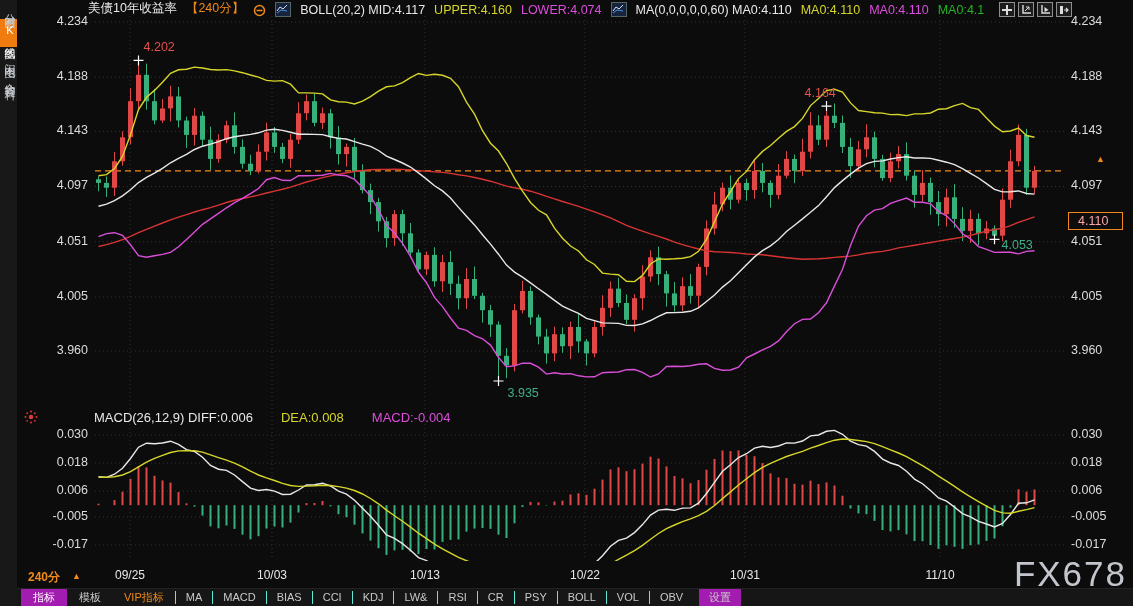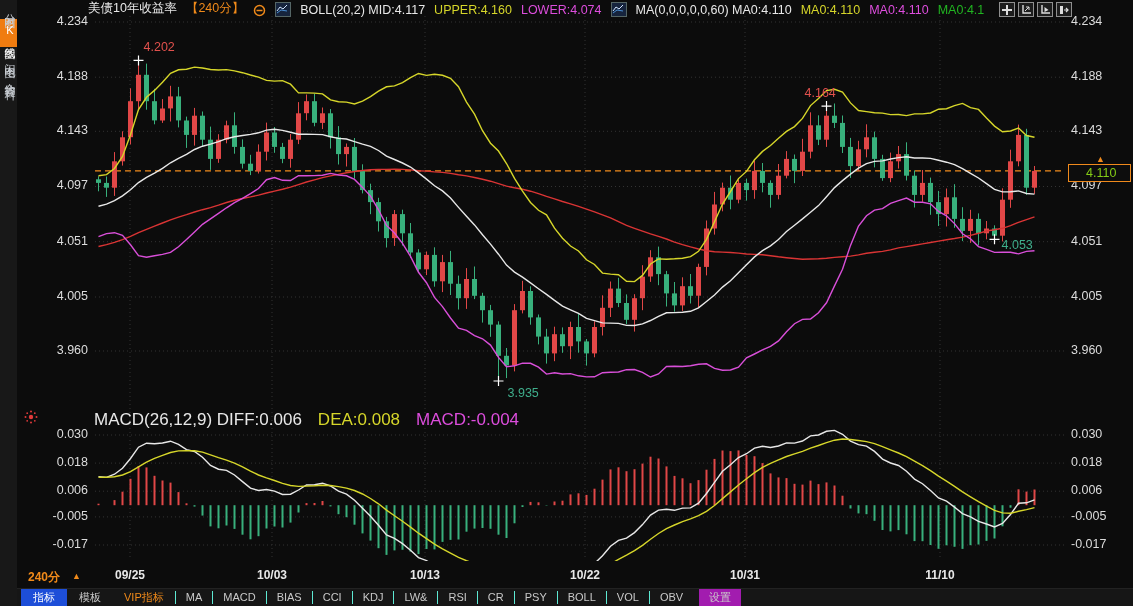--- a/index.html
+++ b/index.html
@@ -19,35 +19,35 @@
   .winicons{position:absolute;left:999px;top:2px;display:flex;gap:3px;z-index:20;}
   .winicon{width:14px;height:13px;background:#1d1d1d;border:1px solid #8f8f8f;display:flex;
            align-items:center;justify-content:center;cursor:pointer;}
   
   .tick{position:absolute;font-size:12.5px;color:#dcdcdc;z-index:5;}
   .tickL{width:44px;text-align:right;left:44px;}
   .tickR{left:1071px;text-align:left;}
   
   .annot{position:absolute;font-size:12.5px;font-weight:normal;z-index:6;}
   
-  .badge{position:absolute;left:1068px;width:44px;height:16px;border:1px solid #f08a1c;color:#84cc16;
-         background:#0d0d0d;font-size:12.5px;line-height:16px;padding-left:17px;z-index:7;}
+  .badge{position:absolute;left:1068px;width:44px;height:16px;border:1px solid #f08a1c;color:#fca5a5;
+         background:#0d0d0d;font-size:12.5px;line-height:16px;padding-left:9px;z-index:7;margin-top:48px;}
   .badge-arrow{position:absolute;left:1096px;color:#f08a1c;font-size:9px;z-index:7;}
   
-  .macdbar{position:absolute;left:94px;top:410px;display:flex;gap:16px;font-size:17px;
+  .macdbar{position:absolute;left:94px;top:410px;display:flex;gap:28px;font-size:13px;
            white-space:nowrap;z-index:6;}
   .sunicon{position:absolute;left:24px;top:410px;z-index:6;cursor:pointer;}
   
   .timebar-period{position:absolute;left:28px;top:569px;color:#f08a1a;font-size:12px;font-weight:bold;z-index:6;}
   .timebar-arrow{position:absolute;left:72px;top:571px;color:#f08a1a;font-size:9px;z-index:6;cursor:pointer;}
-  .date{position:absolute;top:568px;width:60px;text-align:center;font-size:12px;font-weight:bold;color:#e8e8e8;z-index:5;}
+  .date{position:absolute;top:568px;width:60px;text-align:center;font-size:12px;font-weight:normal;color:#e8e8e8;z-index:5;}
   
   .toolbar{position:absolute;left:17px;right:0;bottom:0;height:17px;background:#161616;display:flex;
            align-items:center;font-size:11px;color:#c9c9c9;z-index:30;border-top:1px solid #222;}
-  .tb-active{background:#1d4ed8;color:#fff;padding:1px 12px;margin-left:4px;cursor:pointer;}
+  .tb-active{background:#a21caf;color:#fff;padding:1px 12px;margin-left:4px;cursor:pointer;}
   .tb-plain{padding:1px 12px;cursor:pointer;}
   .tb-vip{color:#f08a1a;padding:1px 11px;cursor:pointer;}
   .tb-tab{padding:0 10px;border-left:1px solid #5eead4;height:13px;line-height:13px;cursor:pointer;}
   .tb-settings{background:#a21caf;padding:1px 10px;margin-left:6px;cursor:pointer;}
   .watermark{position:absolute;right:6px;bottom:12px;font-size:35px;color:#c3c7cd;letter-spacing:2px;z-index:4;}
   svg#chart-svg{position:absolute;left:0;top:0;z-index:3;}
 </style>
 </head>
 <body>
 
@@ -588,13 +588,14 @@
       <span class="tb-tab">LW&amp;</span>
       <span class="tb-tab">RSI</span>
       <span class="tb-tab">CR</span>
       <span class="tb-tab">PSY</span>
       <span class="tb-tab">BOLL</span>
       <span class="tb-tab">VOL</span>
       <span class="tb-tab">OBV</span>
       <span class="tb-settings">设置</span>
     </div>
 
+  <div class="watermark">FX678</div>
 </div>
 
 </body></html>

